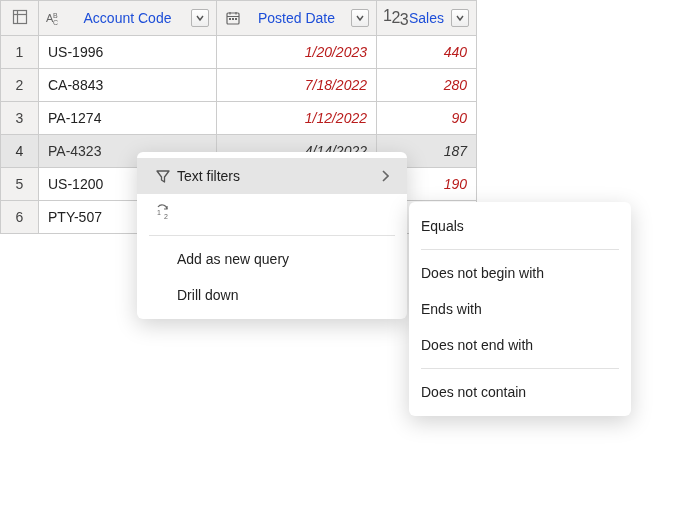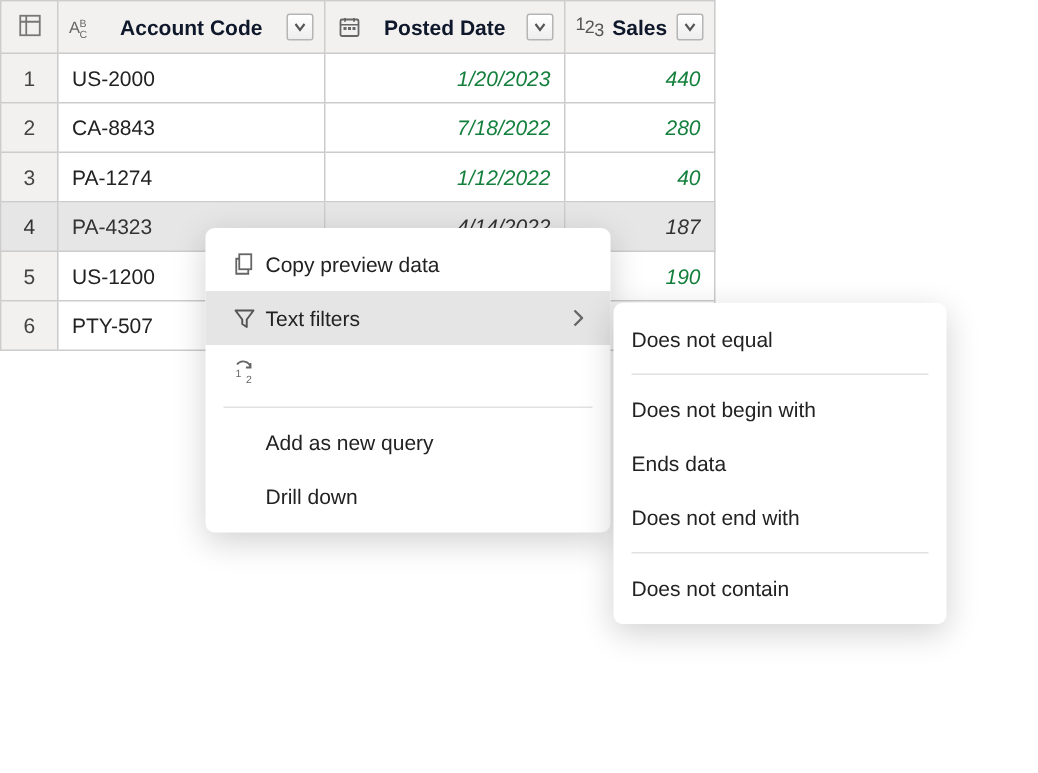--- a/index.html
+++ b/index.html
@@ -11,45 +11,45 @@
   table.grid th { background:#f2f1f0; }
 
   .corner-cell { width:38px; height:32px; text-align:center; }
   .rownum-cell { width:38px; height:30px; text-align:center; background:#f2f1f0; color:#444; }
 
   .col-acct  { width:178px; }
   .col-date  { width:160px; }
   .col-sales { width:100px; }
 
   .hdr { display:flex; align-items:center; height:32px; padding:0 6px 0 6px; gap:4px; }
-  .hdr .lbl { flex:1; font-weight:700; color:#0f172a; white-space:nowrap; overflow:hidden; }
+  .hdr .lbl { flex:1; font-weight:400; color:#1d4ed8; white-space:nowrap; overflow:hidden; }
   .hdr .type-icon { width:18px; display:flex; justify-content:center; color:#555; }
   .drop { width:18px; height:18px; border:1px solid #b5b5b5; border-radius:2px; background:linear-gradient(#fff,#eee); display:flex; align-items:center; justify-content:center; }
   .drop svg { display:block; }
 
   .cell { height:30px; display:flex; align-items:center; padding:0 8px; white-space:nowrap; overflow:hidden; }
   .cell.right { justify-content:flex-end; }
-  .cell.italic { font-style:italic; color:#15803d; }
+  .cell.italic { font-style:italic; color:#b91c1c; }
 
   tr.sel td, tr.sel th.rownum-cell { background:#e6e6e6; }
   tr.sel td .cell, tr.sel th.rownum-cell { color:#333; }
 
   
   .menu { position:absolute; background:#fff; border-radius:6px; box-shadow:0 6px 22px rgba(0,0,0,0.18); padding:6px 0; }
   .menu .item { display:flex; align-items:center; height:36px; padding:0 18px 0 12px; cursor:default; }
   .menu .item .icon { width:28px; display:flex; justify-content:center; color:#555; }
   .menu .item .text { flex:1; white-space:nowrap; padding-right:16px; }
   .menu .item .arrow { width:14px; display:flex; justify-content:flex-end; color:#666; }
   .menu .item.hover { background:#e5e5e5; }
   .menu .sep { height:1px; background:#e1e1e1; margin:5px 12px; }
 
   .menu.main { top:152px; left:137px; width:270px; }
   .menu.sub  { top:202px; left:409px; width:222px; }
 
-  .type-icon .t123 { font-size:12px; letter-spacing:-0.5px; position:relative; display:inline-block; width:20px; text-align:left;}
+  .type-icon .t123 { font-size:16px; letter-spacing:-0.5px; position:relative; display:inline-block; width:20px; text-align:left;}
   .type-icon .t123 .one { position:relative; top:-2px; }
   .type-icon .t123 .two { position:relative; top:0px; }
   .type-icon .t123 .three { position:relative; top:2px; }
 </style>
 </head>
 <body>
 
 <div class="viewport">
 
   <table class="grid">
@@ -112,21 +112,21 @@
                 </svg>
               </span>
           </div>
         </th>
       </tr>
     </thead>
     <tbody>
       <tr>
         <th class="rownum-cell">1</th>
         <td>
-            <div class="cell">US-2000</div>
+            <div class="cell">US-1996</div>
           </td>
         <td>
             <div class="cell right italic">1/20/2023</div>
           </td>
         <td>
             <div class="cell right italic">440</div>
           </td>
       </tr>
       <tr>
         <th class="rownum-cell">2</th>
@@ -142,21 +142,21 @@
       </tr>
       <tr>
         <th class="rownum-cell">3</th>
         <td>
             <div class="cell">PA-1274</div>
           </td>
         <td>
             <div class="cell right italic">1/12/2022</div>
           </td>
         <td>
-            <div class="cell right italic">40</div>
+            <div class="cell right italic">90</div>
           </td>
       </tr>
       <tr class="sel">
         <th class="rownum-cell">4</th>
         <td>
             <div class="cell">PA-4323</div>
           </td>
         <td>
             <div class="cell right italic">4/14/2022</div>
           </td>
@@ -185,30 +185,20 @@
             <div class="cell right italic"></div>
           </td>
         <td>
             <div class="cell right italic"></div>
           </td>
       </tr>
     </tbody>
   </table>
 
   <div class="menu main">
-    <div class="item">
-      <span class="icon">
-        <svg width="18" height="18" viewBox="0 0 18 18">
-            <rect x="5.5" y="2.5" width="8" height="10" fill="none" stroke="#666" stroke-width="1.2"></rect>
-            <path d="M5.5 5.5 H3.5 V15.5 H11.5 V12.5" fill="none" stroke="#666" stroke-width="1.2"></path>
-          </svg>
-      </span>
-      <span class="text">Copy preview data</span>
-      <span class="arrow"></span>
-    </div>
     <div class="item hover">
       <span class="icon">
         <svg width="18" height="18" viewBox="0 0 18 18">
             <path d="M3 4 H15 L10.5 10 V15 L7.5 13 V10 Z" fill="none" stroke="#555" stroke-width="1.3" stroke-linejoin="round"></path>
           </svg>
       </span>
       <span class="text">Text filters</span>
       <span class="arrow">
         <svg width="8" height="12" viewBox="0 0 8 12">
             <path d="M2 1 L7 6 L2 11" fill="none" stroke="#666" stroke-width="1.6"></path>
@@ -234,28 +224,28 @@
     </div>
     <div class="item">
       <span class="icon"></span>
       <span class="text">Drill down</span>
       <span class="arrow"></span>
     </div>
   </div>
 
   <div class="menu sub">
     <div class="item">
-        <span class="text">Does not equal</span>
+        <span class="text">Equals</span>
       </div>
     <div class="sep"></div>
     <div class="item">
         <span class="text">Does not begin with</span>
       </div>
     <div class="item">
-        <span class="text">Ends data</span>
+        <span class="text">Ends with</span>
       </div>
     <div class="item">
         <span class="text">Does not end with</span>
       </div>
     <div class="sep"></div>
     <div class="item">
         <span class="text">Does not contain</span>
       </div>
   </div>
 

